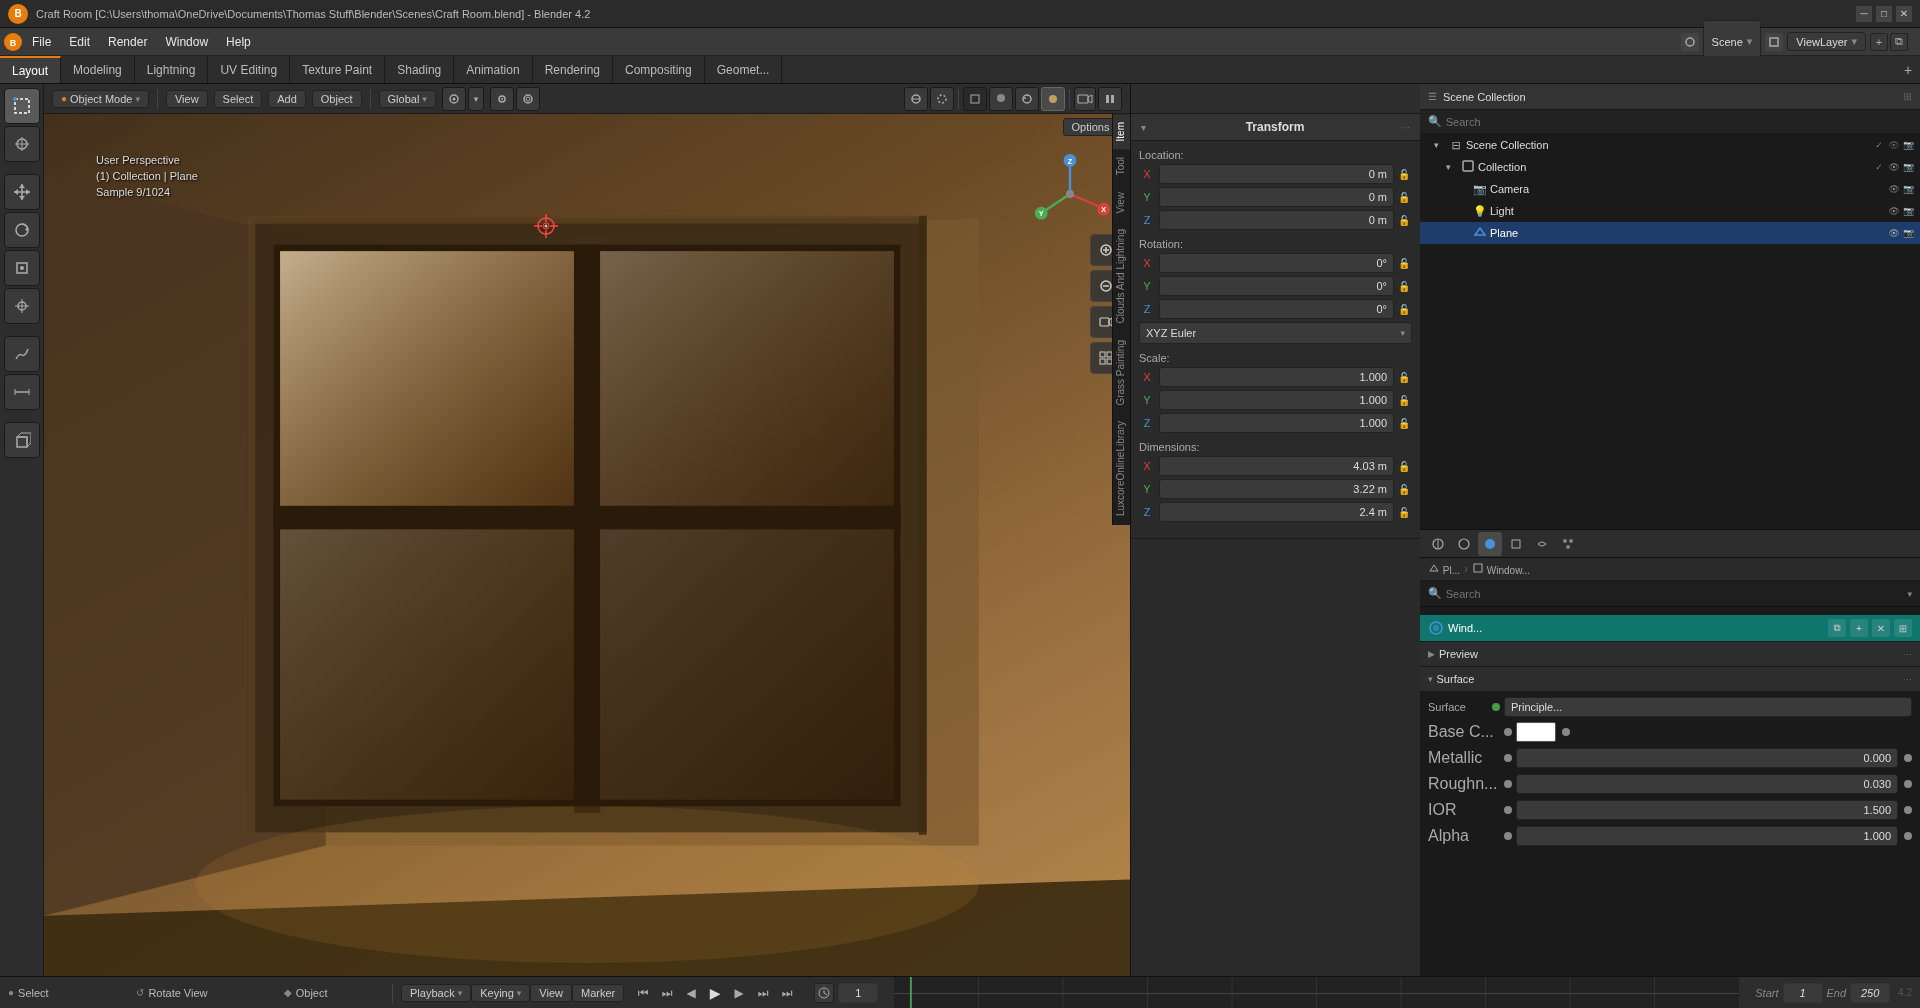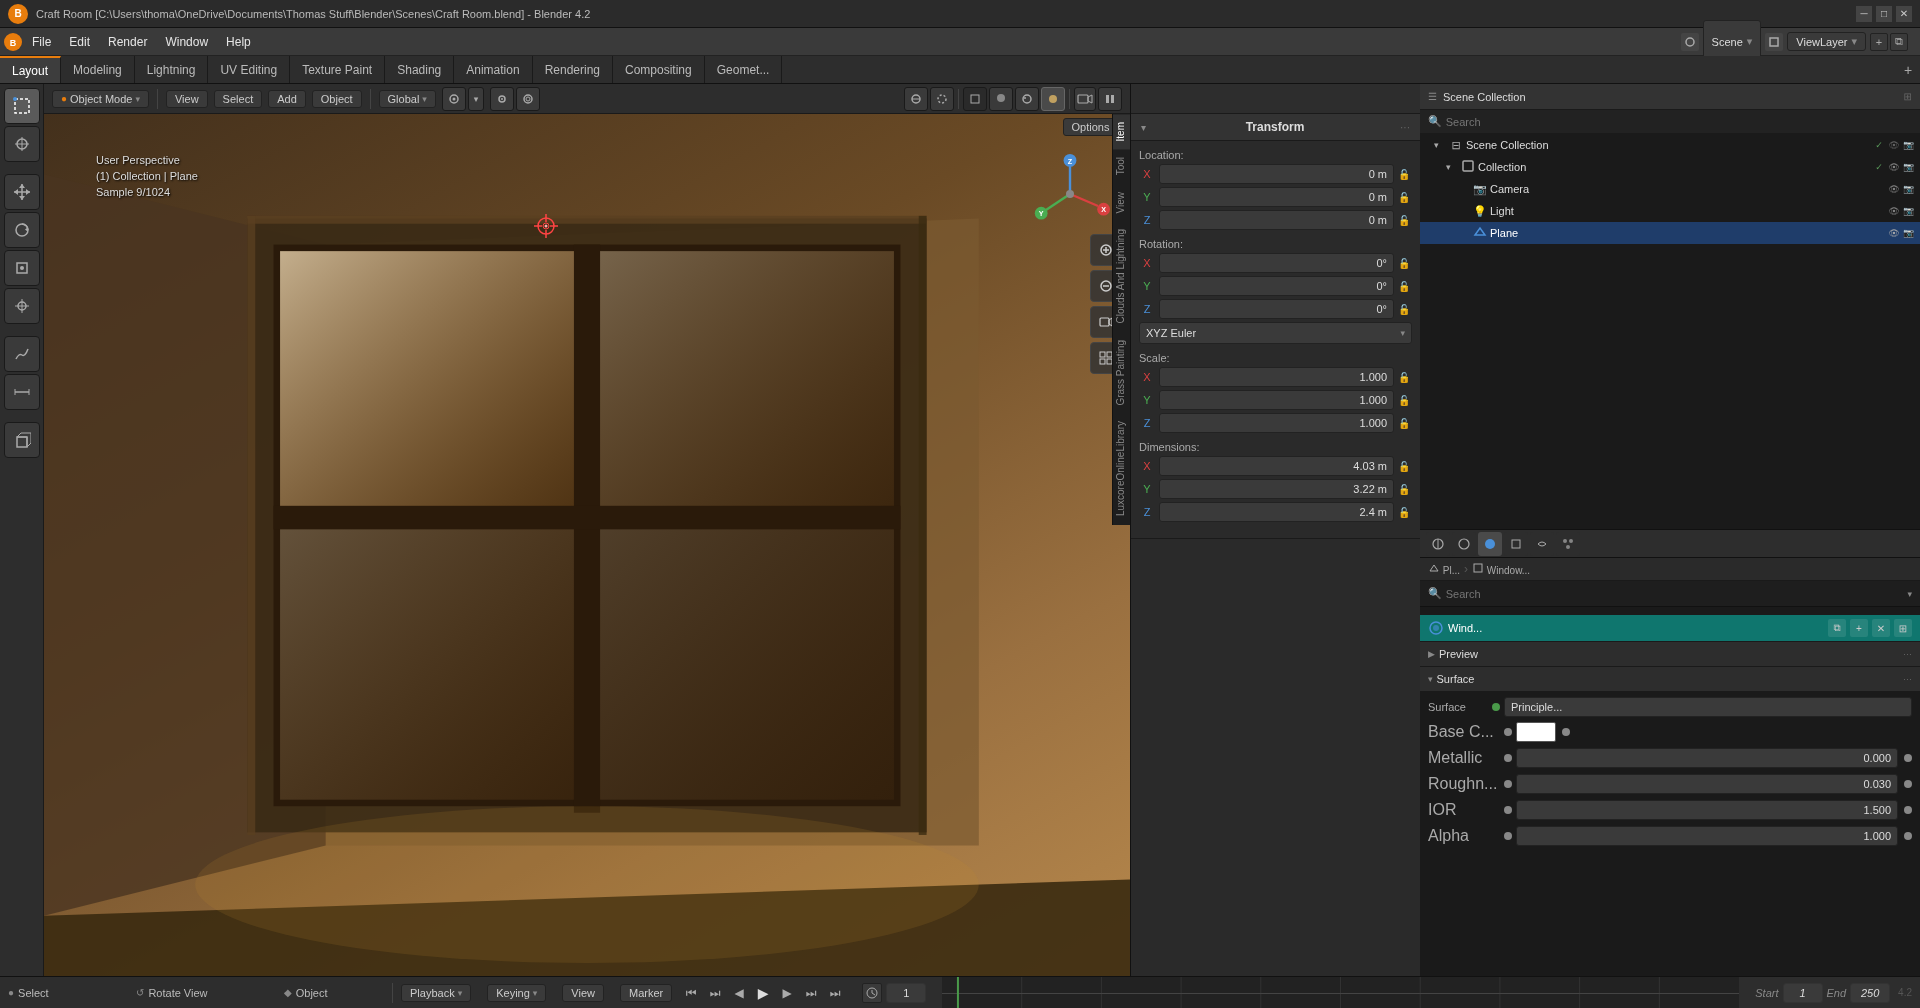--- a/index.html
+++ b/index.html
@@ -1341,21 +1341,21 @@
     <span style="font-size:11px;color:#bbb;">Rotate View</span>
   </div>
 
   <div style="display:flex;align-items:center;gap:4px;min-width:100px;">
     <span style="font-size:10px;color:#888;">◆</span>
     <span style="font-size:11px;color:#bbb;">Object</span>
   </div>
 
   <div style="width:1px;height:20px;background:#444;"></div>
 
-  <div style="display:flex;gap:16px;">
+  <div style="display:flex;gap:0;">
     <div class="bottom-btn">
       <span>Playback</span>
       <span style="color:#888;font-size:9px;">▾</span>
     </div>
     <div class="bottom-btn">
       <span>Keying</span>
       <span style="color:#888;font-size:9px;">▾</span>
     </div>
     <div class="bottom-btn">
       <span>View</span>

